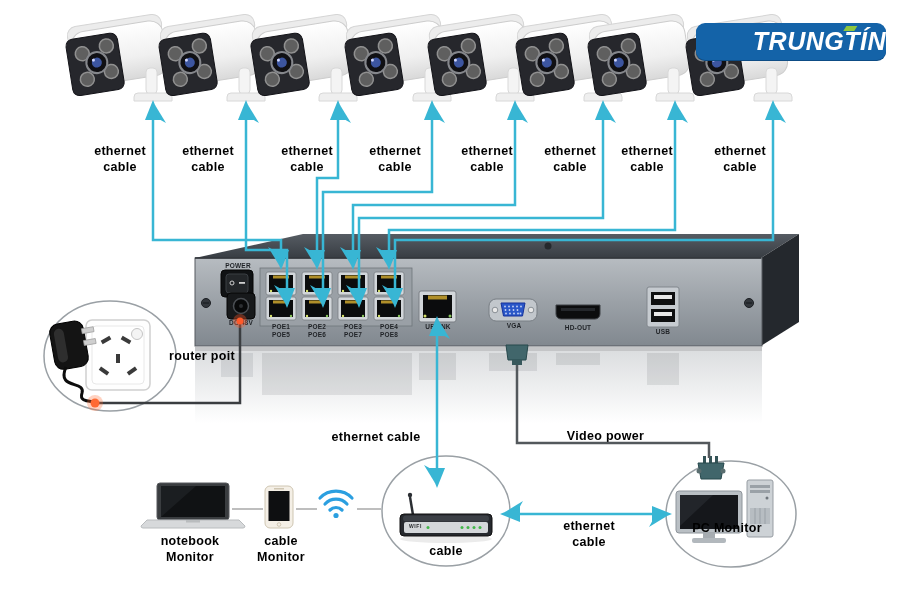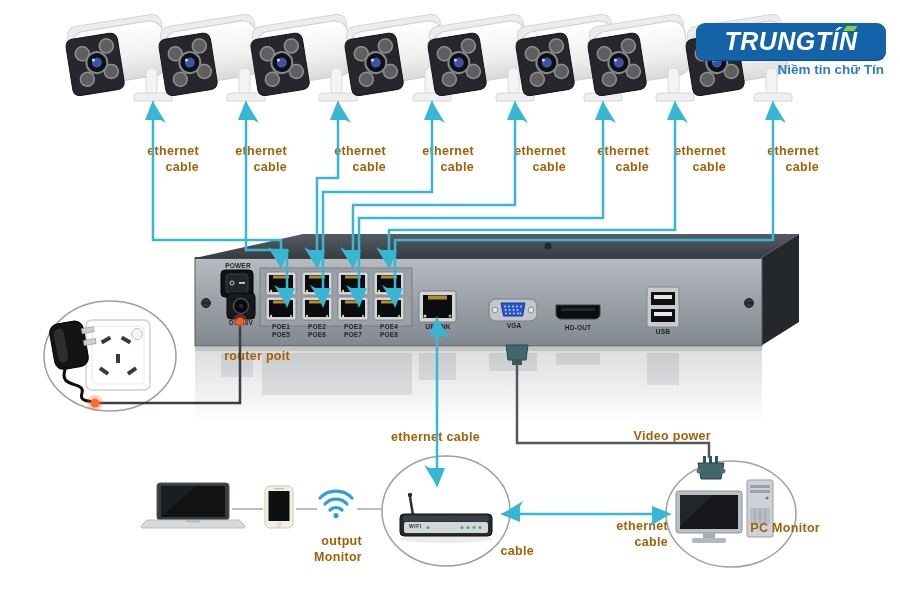--- a/index.html
+++ b/index.html
@@ -1,30 +1,30 @@
 <!DOCTYPE html>
 <html><head>
 <meta charset="utf-8">
 <style>
   html,body{margin:0;padding:0;}
   #canvas{position:relative;width:900px;height:600px;background:#ffffff;overflow:hidden;
           font-family:"Liberation Sans",sans-serif;}
   svg{position:absolute;left:0;top:0;}
   #scene{z-index:1;}
   #cables{z-index:3;pointer-events:none;}
-  .lbl{position:absolute;font:700 12.5px "Liberation Sans",sans-serif;color:#a16207;
-       text-align:right;letter-spacing:.3px;line-height:1.3;z-index:2;margin-left:48px;}
+  .lbl{position:absolute;font:700 12.5px "Liberation Sans",sans-serif;color:#000000;
+       text-align:center;letter-spacing:.3px;line-height:1.3;z-index:2;}
   .nowrap{white-space:nowrap;}
   .plbl{position:absolute;font:700 6.5px "Liberation Sans",sans-serif;color:#1f2226;
         text-align:center;letter-spacing:.2px;line-height:1.25;z-index:2;}
   .plbl span{display:block;}
   .wifi-txt{position:absolute;left:409px;top:523px;font:700 5px "Liberation Sans",sans-serif;
             color:#2a2d30;letter-spacing:.6px;z-index:2;}
   .logo-bar{position:absolute;left:696px;top:23px;width:190px;height:37px;background:#1463a8;
-            border-radius:9px;display:flex;align-items:center;justify-content:center;z-index:2;
+            border-radius:9px;display:flex;align-items:center;justify-content:flex-end;z-index:2;
             box-shadow:0 1px 0 #0d4c85;}
   .logo-text{font:italic 800 25px "Liberation Sans",sans-serif;color:#ffffff;letter-spacing:.5px;}
   .logo-accent{position:absolute;left:845px;top:26px;width:11px;height:4.5px;background:#8dc63f;
                transform:skewX(-32deg);z-index:3;}
   .tagline{position:absolute;left:696px;top:62px;width:188px;text-align:right;
            font:700 13.5px "Liberation Sans",sans-serif;color:#2e7cc2;z-index:2;}
 </style>
 </head>
 <body>
 
@@ -321,36 +321,36 @@
     <use href="#cam" x="420" y="6" width="115" height="100"></use>
     <use href="#cam" x="508" y="6" width="115" height="100"></use>
     <use href="#cam" x="580" y="6" width="115" height="100"></use>
     <use href="#cam" x="678" y="6" width="115" height="100"></use>
   </svg>
 
   <div class="logo-bar">
     <span class="logo-text">TRUNGTÍN</span>
   </div>
   <div class="logo-accent"></div>
-  <div class="tagline">Niềm tin chữ Tín</div>
 
   <div class="lbl" style="left:89px;top:143px;width:62px;">ethernet cable</div>
   <div class="lbl" style="left:177px;top:143px;width:62px;">ethernet cable</div>
   <div class="lbl" style="left:276px;top:143px;width:62px;">ethernet cable</div>
   <div class="lbl" style="left:364px;top:143px;width:62px;">ethernet cable</div>
   <div class="lbl" style="left:456px;top:143px;width:62px;">ethernet cable</div>
   <div class="lbl" style="left:539px;top:143px;width:62px;">ethernet cable</div>
   <div class="lbl" style="left:616px;top:143px;width:62px;">ethernet cable</div>
   <div class="lbl" style="left:709px;top:143px;width:62px;">ethernet cable</div>
 
   <div class="lbl" style="left:162px;top:348px;width:80px;">router poit</div>
   <div class="lbl nowrap" style="left:320px;top:429px;width:112px;">ethernet cable</div>
   <div class="lbl nowrap" style="left:548px;top:428px;width:115px;">Video power</div>
   <div class="lbl" style="left:558px;top:518px;width:62px;">ethernet cable</div>
-  <div class="lbl" style="left:248px;top:533px;width:66px;">output Monitor</div>
+  <div class="lbl" style="left:150px;top:533px;width:80px;">notebook Monitor</div>
+  <div class="lbl" style="left:248px;top:533px;width:66px;">cable Monitor</div>
   <div class="lbl" style="left:406px;top:543px;width:80px;">cable</div>
   <div class="lbl nowrap" style="left:682px;top:520px;width:90px;">PC Monitor</div>
 
   <div class="plbl" style="left:219px;top:262px;width:38px;">POWER</div>
   <div class="plbl" style="left:223px;top:319px;width:36px;">DC 48V</div>
   <div class="plbl" style="left:264px;top:323px;width:34px;">
     <span>POE1</span>
       <span>POE5</span>
   </div>
   <div class="plbl" style="left:300px;top:323px;width:34px;">

